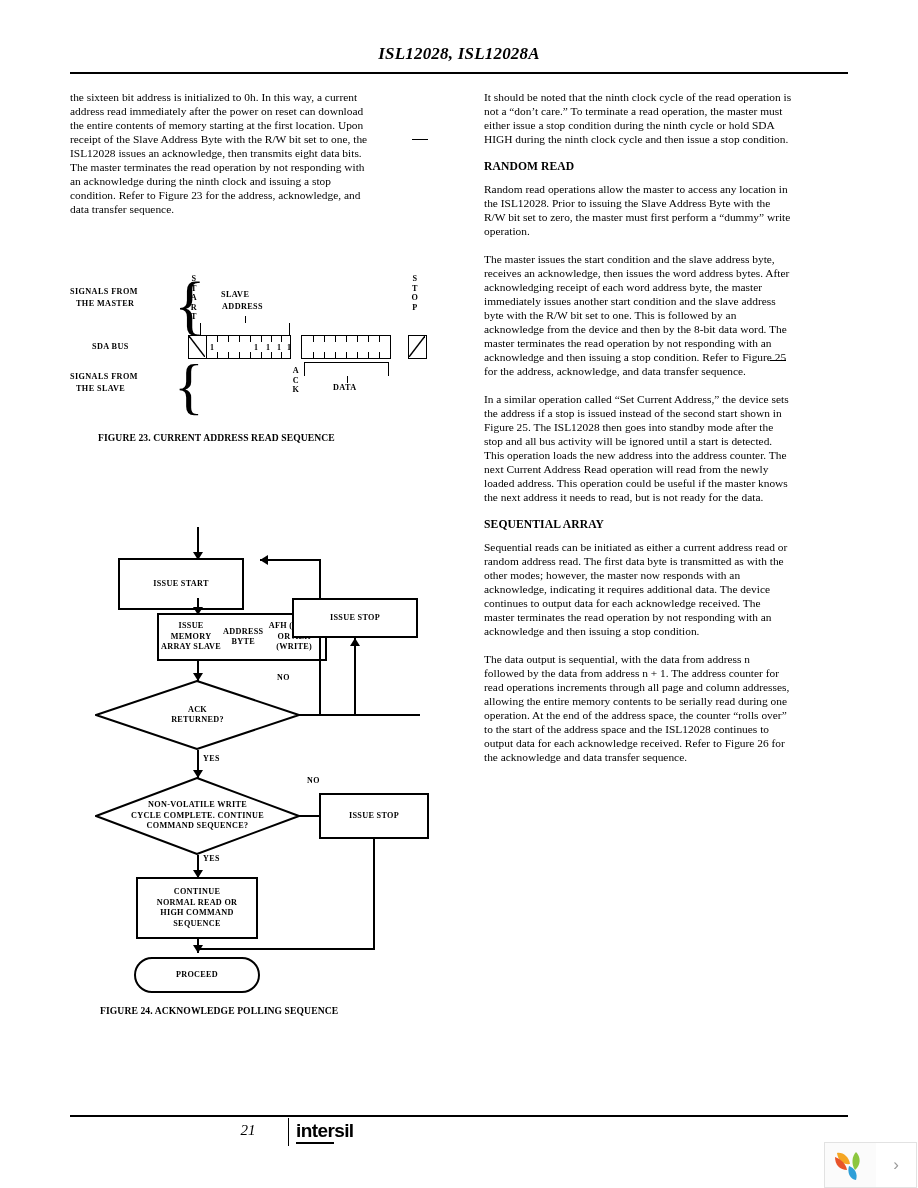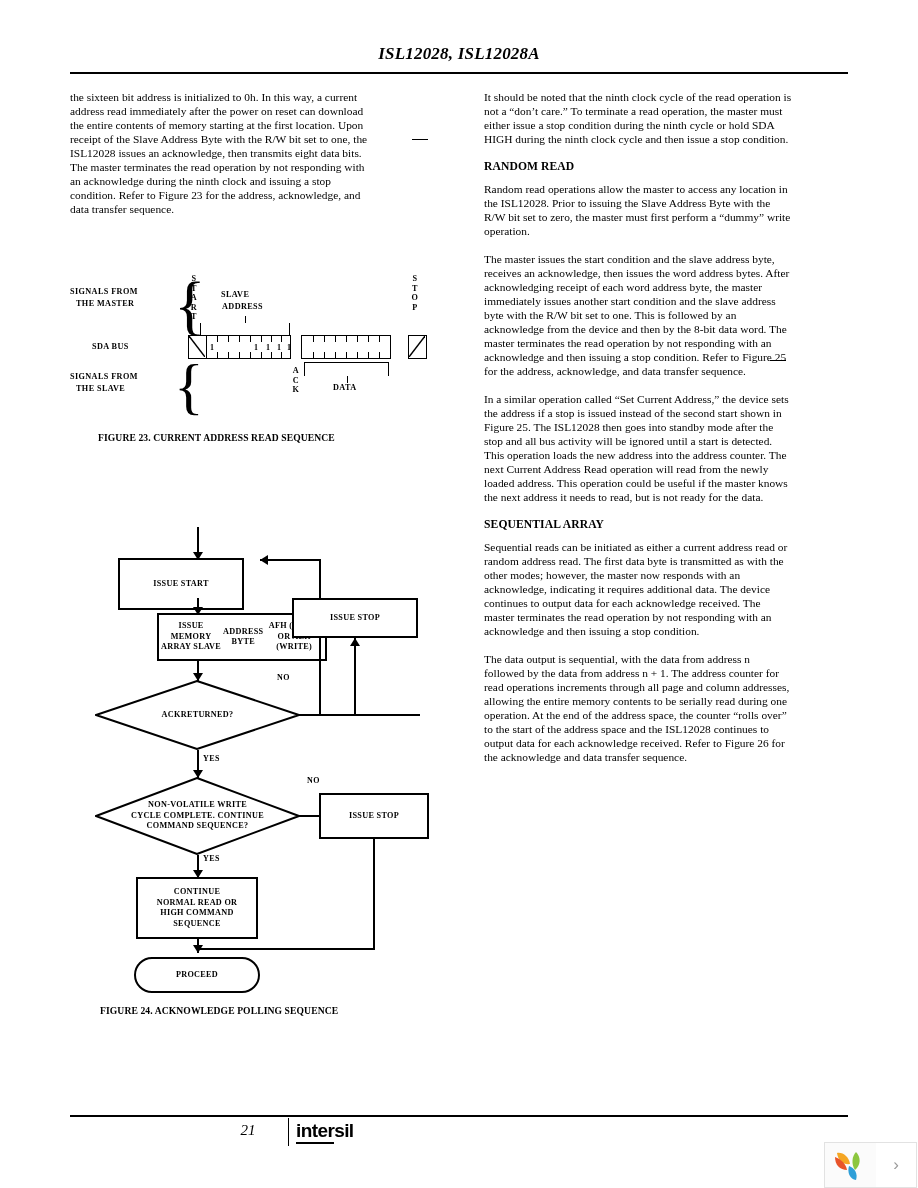--- a/index.html
+++ b/index.html
@@ -224,21 +224,21 @@
       <span>ADDRESS BYTE</span>
       <span>AFH (READ) OR AEH (WRITE)</span>
     </div>
     <div class="ln lnv" style="left:127px;top:206px;height:20px;"></div>
     <div class="arrow-d" style="left:123px;top:218px;"></div>
 
     <div class="diamond-wrap" style="left:25px;top:225px;width:205px;height:70px;">
       <svg width="205" height="70">
           <polygon points="102,1 204,35 102,69 1,35" fill="#fff" stroke="#000" stroke-width="2"></polygon>
         </svg>
-      <div class="diamond-txt" style="flex-direction:row;">
+      <div class="diamond-txt" style="flex-direction:column;">
         <span>ACK</span>
         <span>RETURNED?</span>
       </div>
     </div>
 
     <div class="ln lnh" style="left:228px;top:259px;width:122px;"></div>
     <div class="ln lnv" style="left:249px;top:104px;height:156px;"></div>
     <div class="ln lnh" style="left:190px;top:104px;width:60px;"></div>
     <div class="arrow-l" style="left:190px;top:100px;"></div>
     <div class="edge-lbl" style="left:207px;top:218px;">NO</div>

